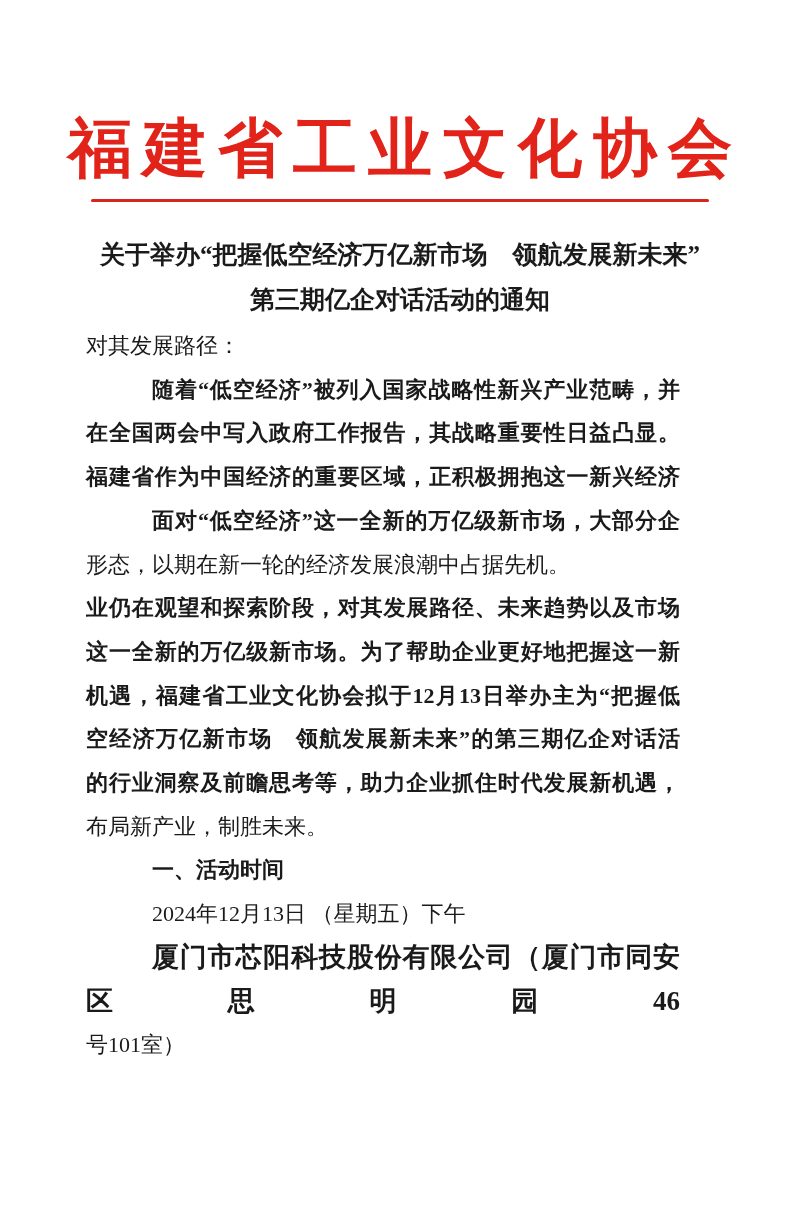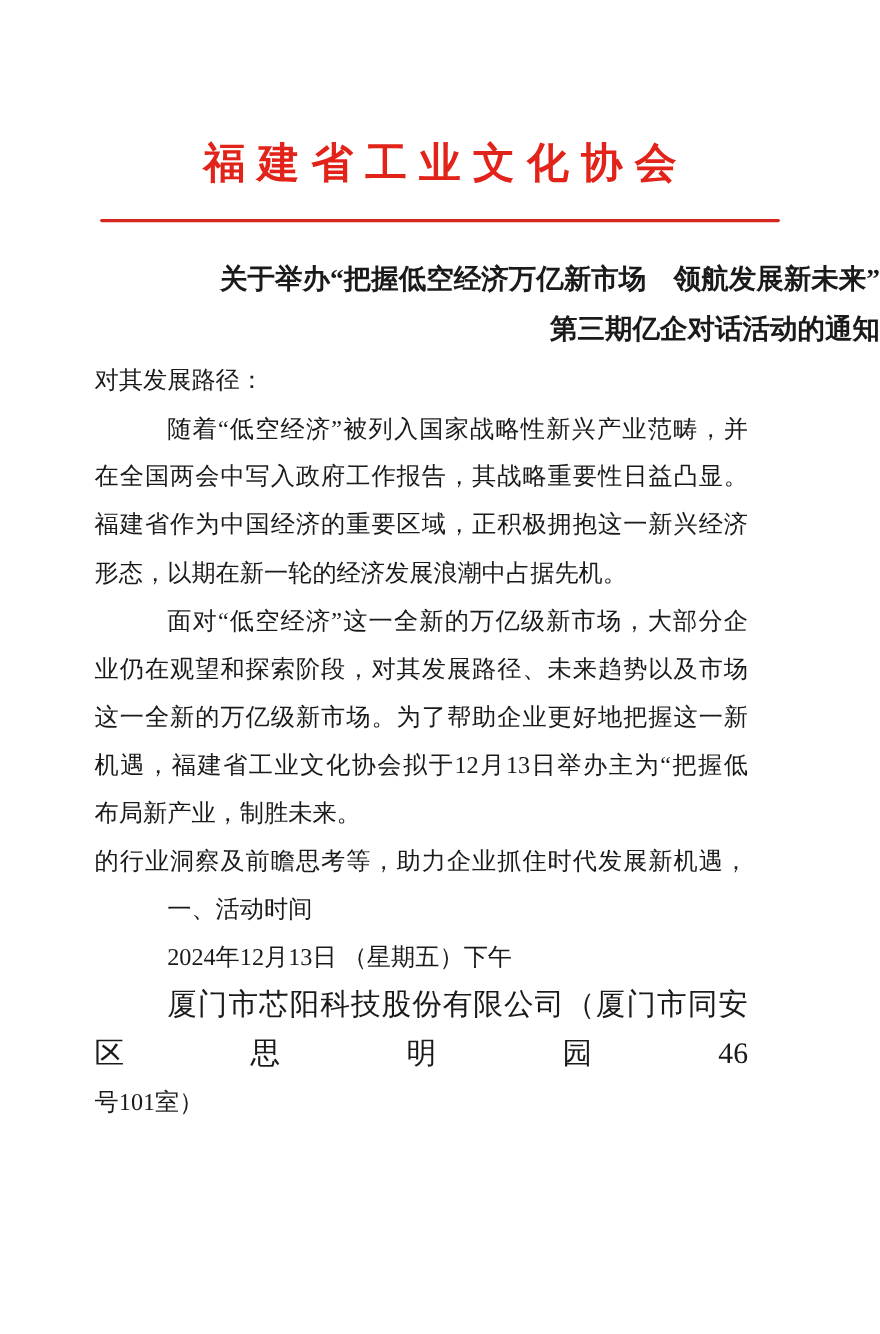--- a/index.html
+++ b/index.html
@@ -13,62 +13,63 @@
     color: #1a1a1a;
     overflow: hidden;
   }
   .org-header {
     position: absolute;
     top: 118px;
     left: 0;
     width: 100%;
     text-align: center;
     color: #e2231a;
-    font-size: 38px;
+    font-size: 64px;
     font-weight: bold;
     letter-spacing: 11px;
     text-indent: 11px;
     line-height: 62px;
     white-space: nowrap;
   }
   .divider {
     position: absolute;
     top: 199px;
     left: 91px;
     width: 618px;
     height: 3px;
     background: #d6261d;
     border-radius: 2px;
   }
   .title-block {
     position: absolute;
     top: 232px;
     left: 0;
     width: 100%;
-    text-align: right;
+    text-align: center;
     font-weight: bold;
     font-size: 25px;
     line-height: 45px;
   }
   .body-block {
     position: absolute;
     top: 324px;
     left: 86px;
     width: 594px;
     font-size: 22px;
     line-height: 43.7px;
   }
   .line { line-height: 43.7px; }
   .fill {
     text-align: justify;
     text-align-last: justify;
     text-justify: inter-character;
+    font-weight: bold;
   }
   .ind { text-indent: 66px; }
-  .bold { font-weight: normal; }
+  .bold { font-weight: bold; }
   .tight { font-size: 27px; }
 </style>
 </head>
 <body>
 
 <div class="page">
 
   <div class="org-header">福建省工业文化协会</div>
 
   <div class="divider"></div>
@@ -76,26 +77,27 @@
   <div class="title-block">
     <div>关于举办“把握低空经济万亿新市场　领航发展新未来”</div>
     <div>第三期亿企对话活动的通知</div>
   </div>
 
   <div class="body-block">
     <div class="line">对其发展路径：</div>
     <div class="line ind fill">随着“低空经济”被列入国家战略性新兴产业范畴，并</div>
     <div class="line fill">在全国两会中写入政府工作报告，其战略重要性日益凸显。</div>
     <div class="line fill">福建省作为中国经济的重要区域，正积极拥抱这一新兴经济</div>
+    <div class="line ind fill">面对“低空经济”这一全新的万亿级新市场，大部分企</div>
     <div class="line">形态，以期在新一轮的经济发展浪潮中占据先机。</div>
-    <div class="line ind fill">面对“低空经济”这一全新的万亿级新市场，大部分企</div>
     <div class="line fill">业仍在观望和探索阶段，对其发展路径、未来趋势以及市场</div>
     <div class="line fill">这一全新的万亿级新市场。为了帮助企业更好地把握这一新</div>
     <div class="line fill">机遇，福建省工业文化协会拟于12月13日举办主为“把握低</div>
+    <div class="line fill">空经济万亿新市场　领航发展新未来”的第三期亿企对话活</div>
+    <div class="line fill">的行业洞察及前瞻思考等，助力企业抓住时代发展新机遇，</div>
     <div class="line">布局新产业，制胜未来。</div>
-    <div class="line fill">的行业洞察及前瞻思考等，助力企业抓住时代发展新机遇，</div>
     <div class="line ind bold">一、活动时间</div>
     <div class="line ind">2024年12月13日 （星期五）下午</div>
     <div class="line ind fill tight">厦门市芯阳科技股份有限公司（厦门市同安区思明园46</div>
     <div class="line">号101室）</div>
   </div>
 
 </div>
 
 </body></html>

